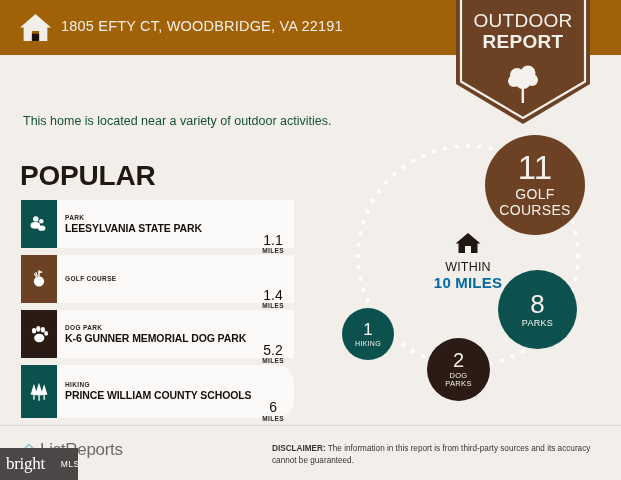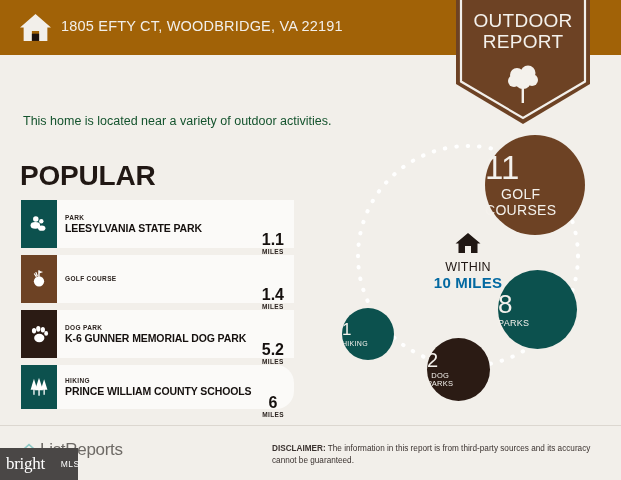--- a/index.html
+++ b/index.html
@@ -44,21 +44,21 @@
   }
   .badge-text {
     position: absolute; left: 0; top: 14px;
     width: 134px;
     text-align: center;
     color: #f4f1ec;
     line-height: 1.12;
     pointer-events: none;
   }
   .badge-text .l1 { display: block; font-size: 19px; letter-spacing: 0.3px; font-weight: 400; }
-  .badge-text .l2 { display: block; font-size: 19px; letter-spacing: 0.3px; font-weight: 400; }
+  .badge-text .l2 { display: block; font-size: 19px; letter-spacing: 0.3px; font-weight: 700; }
   .badge-tree {
     position: absolute; left: 52px; top: 66px;
     width: 30px; height: 42px;
   }
 
   
   .title {
     position: absolute; left: 22px; top: 74px;
     font-size: 30px; font-weight: 700;
     color: #211814;
@@ -78,21 +78,21 @@
 
   
   .list { position: absolute; left: 21px; top: 200px; width: 273px; }
   .row {
     position: relative;
     display: flex; align-items: stretch;
     background: #fbfaf8;
     height: 48px;
     margin-bottom: 7px;
   }
-  .row.tall { height: 44px; border-radius: 18px; }
+  .row.tall { height: 53px; border-radius: 18px; }
   .row-icon {
     width: 36px; flex: 0 0 36px;
     display: flex; align-items: center; justify-content: center;
   }
   .row-icon svg { width: 22px; height: 22px; }
   .row-body {
     flex: 1 1 auto;
     display: flex; align-items: center;
     padding-left: 8px; padding-right: 4px;
     min-width: 0;
@@ -109,31 +109,31 @@
     color: #15100e;
     line-height: 1.18;
     letter-spacing: -0.1px;
   }
   .row-dist {
     flex: 0 0 auto;
     text-align: center;
     padding-right: 6px;
     padding-left: 4px;
   }
-  .row-dist .num { font-size: 16px; font-weight: 700; color: #15100e; line-height: 1.05; margin-top: 39px; }
+  .row-dist .num { font-size: 14px; font-weight: 400; color: #15100e; line-height: 1.05; margin-top: 39px; }
   .row-dist .unit { font-size: 6.5px; font-weight: 700; letter-spacing: 0.4px; color: #2c2420; }
 
   
   .diagram { position: absolute; left: 330px; top: 128px; width: 291px; height: 290px; }
   .dotted { position: absolute; left: 0; top: 0; }
   .bubble {
     position: absolute;
     border-radius: 50%;
     display: flex; flex-direction: column;
-    align-items: flex-start; justify-content: center;
+    align-items: center; justify-content: center;
     color: #f4f1ec;
     text-align: center;
     line-height: 1.04;
   }
   .bubble .bnum { font-weight: 400; }
   .bubble .blabel { font-weight: 400; letter-spacing: 0.3px; }
 
   .b-golf { left: 155px; top: 7px; width: 100px; height: 100px; background: #6d4224; }
   .b-golf .bnum { font-size: 33px; margin-bottom: 2px; }
   .b-golf .blabel { font-size: 14px; line-height: 1.12; }

